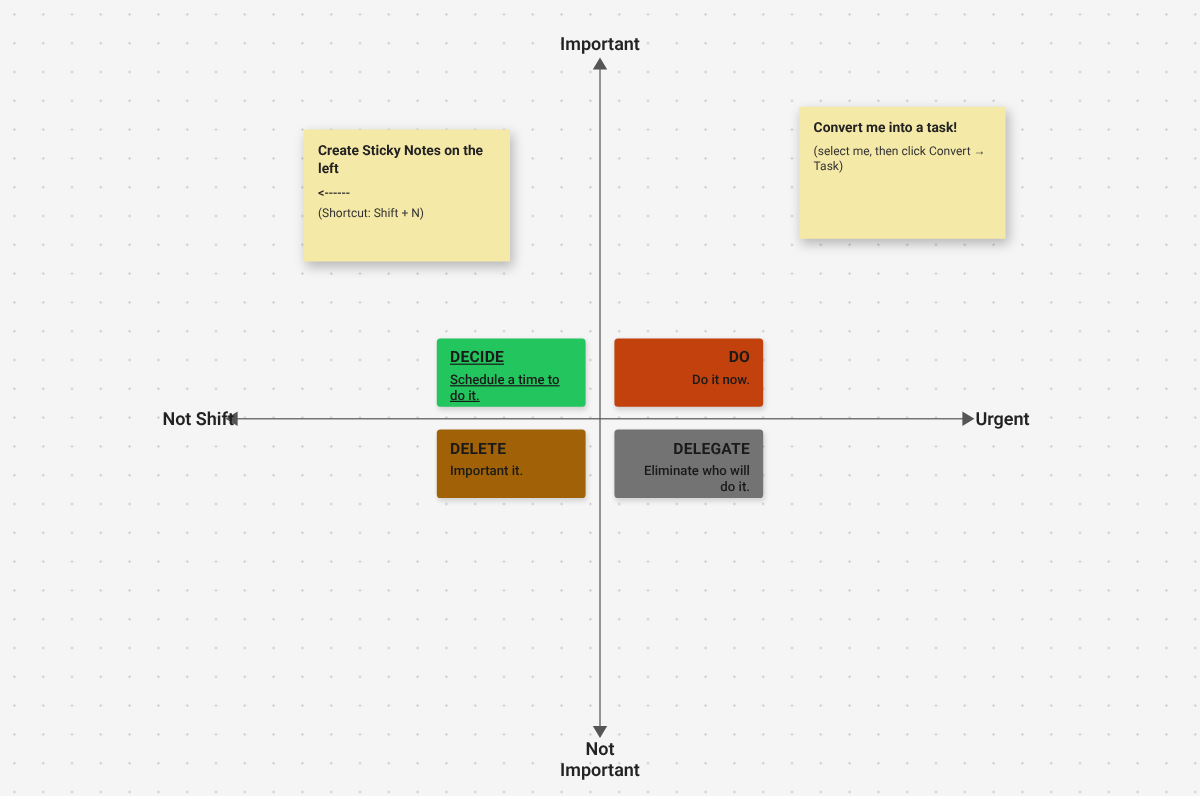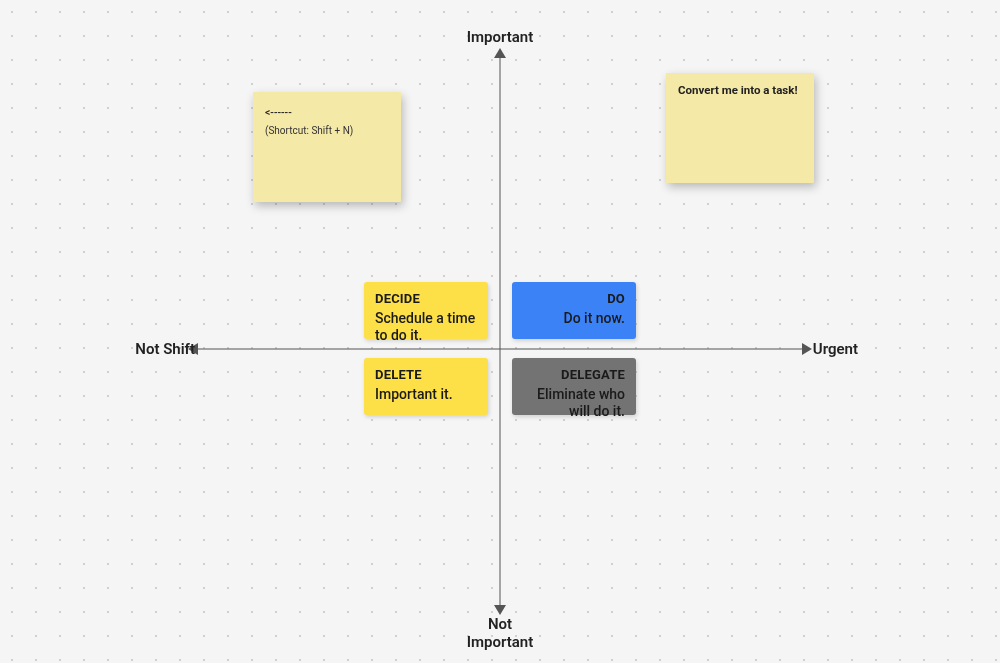--- a/index.html
+++ b/index.html
@@ -52,29 +52,30 @@
       white-space: pre-line;
       line-height: 1.2;
     }
     .axis-label.top { left: 500px; top: 28px; transform: translateX(-50%); }
     .axis-label.bottom { left: 500px; bottom: 12px; transform: translateX(-50%); }
     .axis-label.leftlbl { top: 349px; left: 115px; transform: translateY(-50%); text-align: right; width: 80px;}
     .axis-label.rightlbl { top: 349px; right: 142px; transform: translateY(-50%); text-align: left; }
 
     .sticky {
       position: absolute;
-      width: 148px;
+      width: 172px;
       min-height: 110px;
       background: #f5e9a8;
       box-shadow: 2px 4px 10px rgba(0,0,0,0.25);
       padding: 10px 12px 12px 12px;
       font-size: 11px;
       line-height: 1.35;
       color: #222;
       border-radius: 1px;
+      margin-top: 16px;
     }
     .sticky .sticky-title {
       font-weight: 700;
       font-size: 11.5px;
       margin-bottom: 6px;
       line-height: 1.3;
     }
     .sticky .sticky-line {
       font-weight: 500;
       font-size: 10.5px;
@@ -98,29 +99,29 @@
       box-shadow: 1px 2px 4px rgba(0,0,0,0.15);
       color: #1a1a1a;
     }
     .quad .q-title {
       font-weight: 700;
       font-size: 13px;
       letter-spacing: 0.2px;
       margin-bottom: 4px;
     }
     .quad .q-sub {
-      font-size: 14px;
+      font-size: 11px;
       font-weight: 500;
       line-height: 1.2;
     }
-    .quad.decide   { background: #fde047; left: 364px; top: 282px; }
-    .quad.do       { background: #3b82f6; left: 512px; top: 282px; }
+    .quad.decide   { background: #22c55e; left: 364px; top: 282px; text-decoration: underline; }
+    .quad.do       { background: #c2410c; left: 512px; top: 282px; }
     .quad.do .q-title { text-align: right; }
     .quad.do .q-sub   { text-align: right; }
-    .quad.delete   { background: #fde047; left: 364px; top: 358px; }
+    .quad.delete   { background: #a16207; left: 364px; top: 358px; }
     .quad.delegate { background: #737373; left: 512px; top: 358px; }
     .quad.delegate .q-title { text-align: right; }
     .quad.delegate .q-sub   { text-align: right; }
   </style>
 </head>
 <body>
 
 <div class="axis-v"></div>
 <div class="axis-h"></div>
 <div class="arrow up"></div>
@@ -128,26 +129,28 @@
 <div class="arrow left"></div>
 <div class="arrow right"></div>
 
 <div class="axis-label top">Important</div>
 <div class="axis-label bottom">Not
 Important</div>
 <div class="axis-label leftlbl">Not Shift</div>
 <div class="axis-label rightlbl">Urgent</div>
 
 <div id="sticky-left" class="sticky">
+  <div class="sticky-title">Create Sticky Notes on the left</div>
   <div class="sticky-line">&lt;------</div>
   <div class="sticky-sub">(Shortcut: Shift + N)</div>
 </div>
 
 <div id="sticky-right" class="sticky">
   <div class="sticky-title">Convert me into a task!</div>
+  <div class="sticky-sub">(select me, then click Convert → Task)</div>
 </div>
 
 <div class="quad decide">
   <div class="q-title">DECIDE</div>
   <div class="q-sub">Schedule a time to do it.</div>
 </div>
 <div class="quad do">
   <div class="q-title">DO</div>
   <div class="q-sub">Do it now.</div>
 </div>

